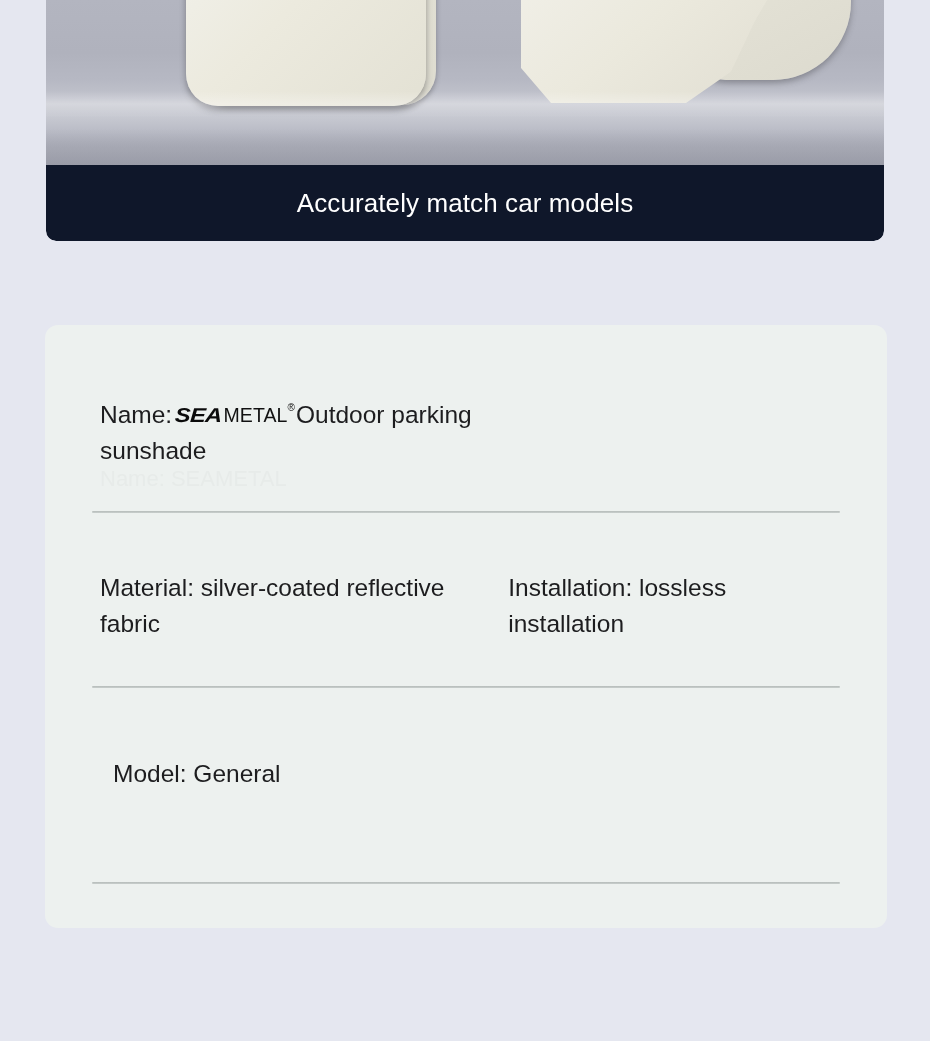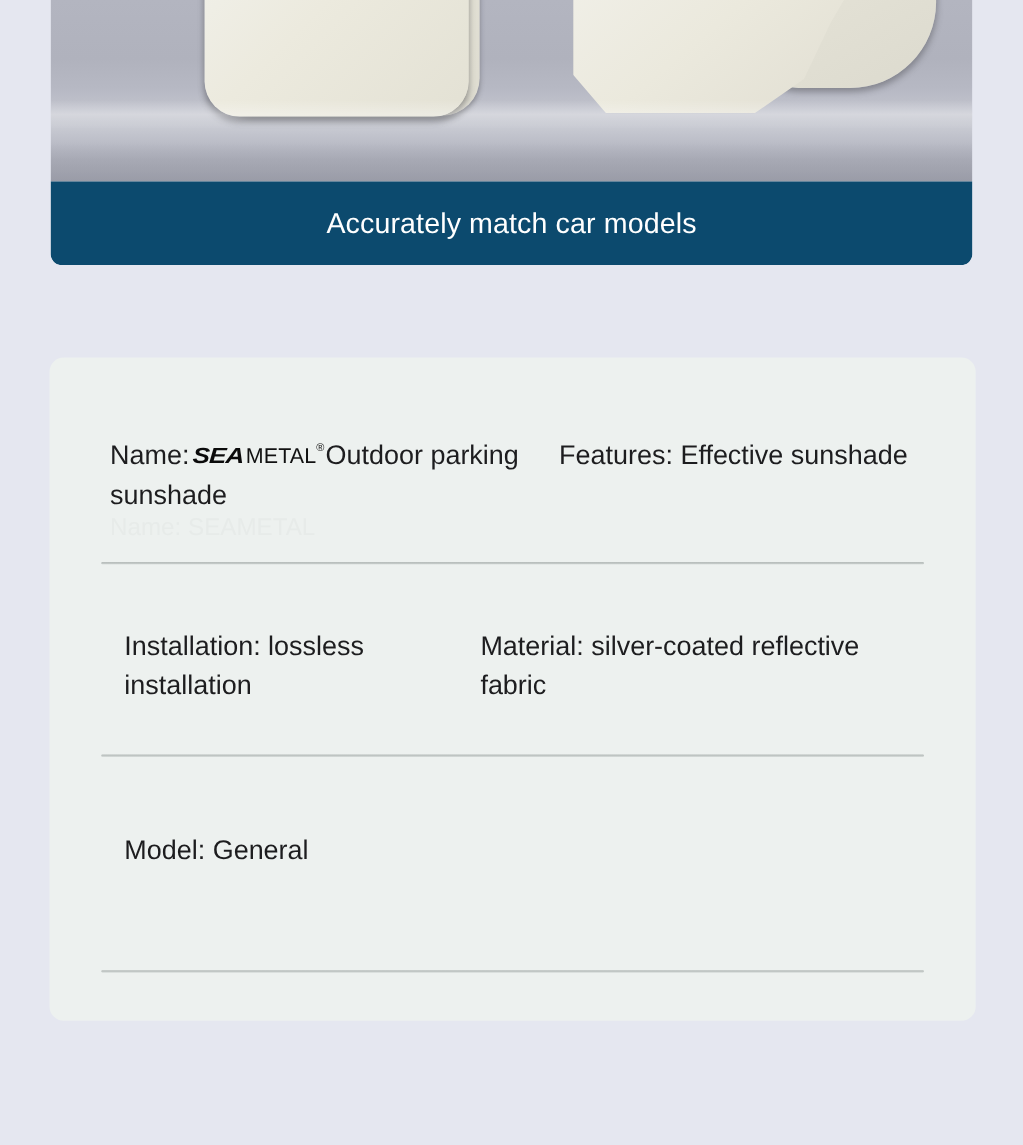--- a/index.html
+++ b/index.html
@@ -106,21 +106,21 @@
     filter: drop-shadow(0 3px 4px rgba(55,55,60,0.45));
   }
 
   
   #banner {
     position: absolute;
     left: 0;
     top: 165px;
     width: 838px;
     height: 76px;
-    background: #0c4a6e;
+    background: #0f172a;
     border-radius: 0 0 10px 10px;
     display: flex;
     align-items: center;
     justify-content: center;
   }
   #banner-text {
     color: #ffffff;
     font-size: 26px;
     letter-spacing: 0.1px;
     font-weight: 400;
@@ -234,33 +234,30 @@
 
 </div>
 
 <div id="spec-card">
 
   <div class="spec-row spec-grid" style="top:72px;">
     <div class="spec-col left">
       <div class="spec-text"><span>Name:</span><span class="logo-sea">SEA</span><span class="logo-metal">METAL</span><span class="logo-reg">®</span><span>Outdoor parking sunshade</span></div>
       <div class="ghost-text">Name: SEAMETAL</div>
     </div>
-    <div class="spec-col right">
-      <div class="spec-text">Features: Effective sunshade</div>
-    </div>
   </div>
 
   <div class="divider" style="top:186px;"></div>
 
   <div class="spec-row spec-grid" style="top:245px;">
+    <div class="spec-col left">
+      <div class="spec-text">Material: silver-coated reflective fabric</div>
+    </div>
     <div class="spec-col right">
       <div class="spec-text">Installation: lossless installation</div>
-    </div>
-    <div class="spec-col left">
-      <div class="spec-text">Material: silver-coated reflective fabric</div>
     </div>
   </div>
 
   <div class="divider" style="top:361px;"></div>
 
   <div class="spec-row spec-grid" style="top:431px;">
     <div class="spec-col right">
       <div class="spec-text">Model: General</div>
     </div>
   </div>

